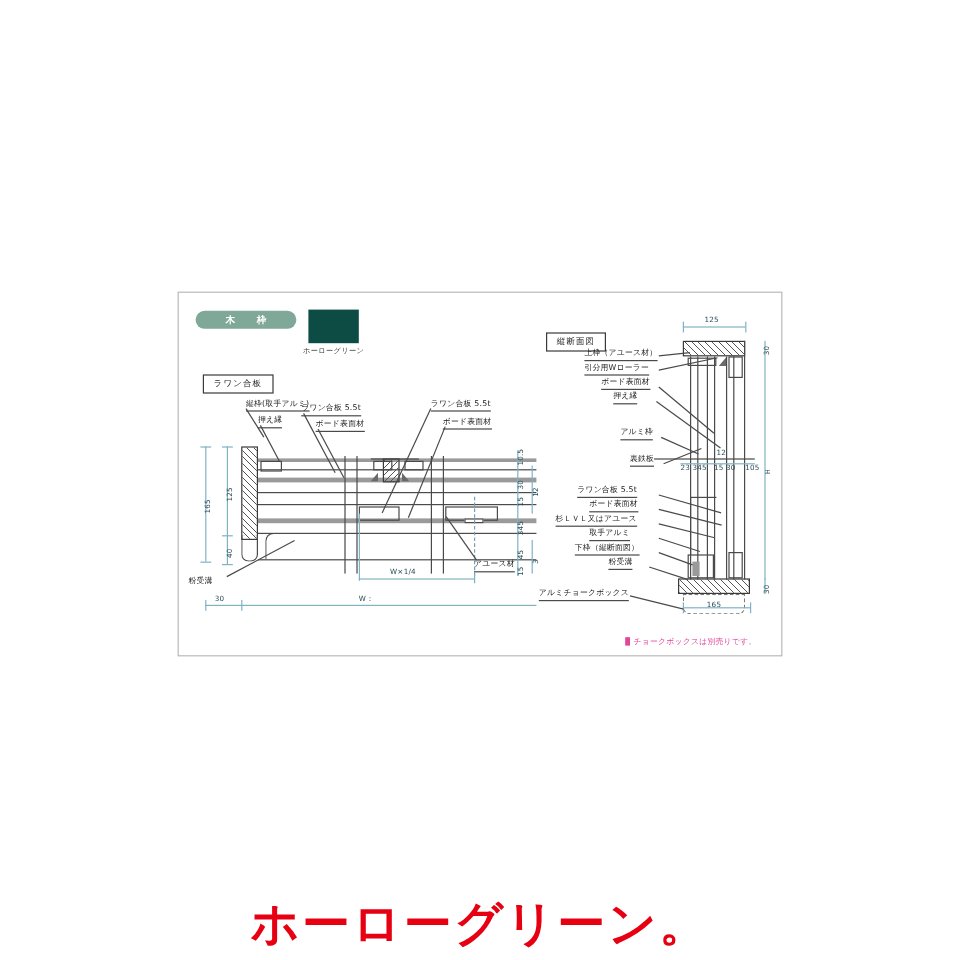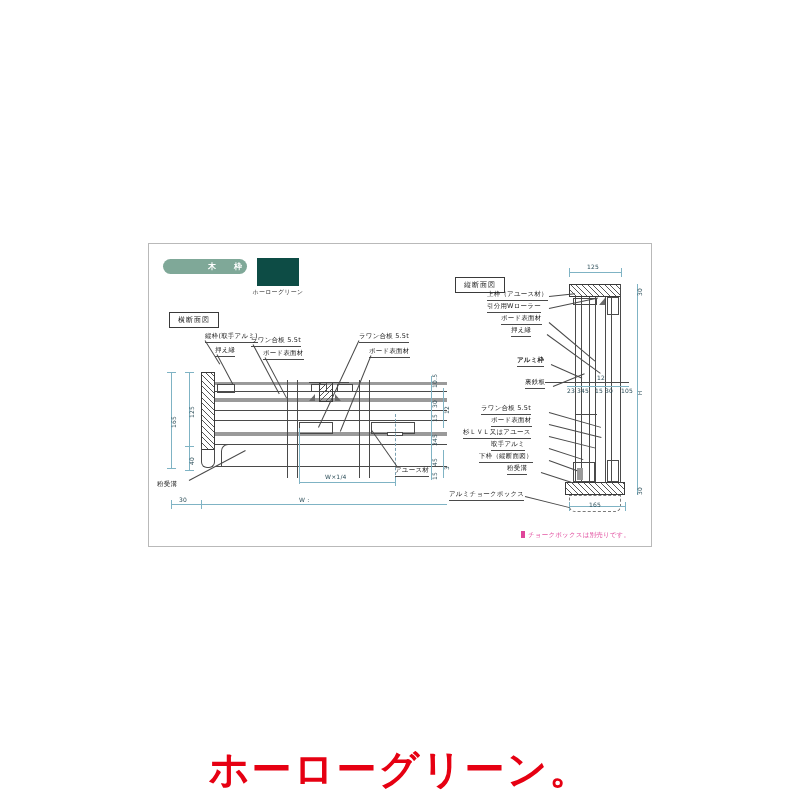--- a/index.html
+++ b/index.html
@@ -31,21 +31,21 @@
 
   
   #wood-badge {
     left: 14px; top: 15px;
     width: 84px; height: 15px;
     border-radius: 8px;
     background: #7fa898;
     color: #ffffff;
     font-size: 8px;
     letter-spacing: 5px;
-    text-align: right;
+    text-align: center;
     line-height: 15px;
     text-indent: 5px;
     font-weight: bold;
   }
 
   
   #swatch-box {
     left: 108px; top: 14px;
     width: 42px; height: 28px;
     background: #0d4c45;
@@ -155,21 +155,21 @@
 </head>
 <body>
 
 <div id="sheet">
 
   <div class="abs" id="wood-badge">木　枠</div>
 
   <div class="abs" id="swatch-box"></div>
   <div class="abs" id="swatch-label">ホーローグリーン</div>
 
-  <div class="abs sec-title" id="sec-cross">横断面図</div>
+  <div class="abs sec-title" id="sec-cross">ラワン合板</div>
   <div class="abs sec-title" id="sec-long">縦断面図</div>
 
   <div class="abs" style="left:10px; top:110px; width:290px; height:170px;">
 
     <div class="abs hatch" style="left:42px; top:18px; width:14px; height:78px;"></div>
 
     <div class="abs" style="left:42px; top:92px; width:14px; height:22px;
                 border-left:1px solid #4a4a4a; border-bottom:1px solid #4a4a4a;
                 border-right:1px solid #4a4a4a;
                 border-bottom-left-radius:6px; border-bottom-right-radius:6px;
@@ -347,21 +347,21 @@
 
     <div class="abs callout" style="left:38px; top:38px;">引分用Wローラー</div>
     <div class="abs lead" style="left:100px; top:44px; width:50px; transform:rotate(-12deg);"></div>
 
     <div class="abs callout" style="left:52px; top:50px;">ボード表面材</div>
     <div class="abs lead" style="left:100px; top:58px; width:60px; transform:rotate(40deg);"></div>
 
     <div class="abs callout" style="left:62px; top:62px;">押え縁</div>
     <div class="abs lead" style="left:98px; top:70px; width:66px; transform:rotate(36deg);"></div>
 
-    <div class="abs callout" style="left:68px; top:92px;font-weight:bold;">アルミ枠</div>
+    <div class="abs callout" style="left:68px; top:92px;">アルミ枠</div>
     <div class="abs lead" style="left:102px; top:100px; width:34px; transform:rotate(24deg);"></div>
 
     <div class="abs callout" style="left:76px; top:114px;">裏鉄板</div>
     <div class="abs lead" style="left:104px; top:122px; width:34px; transform:rotate(-22deg);"></div>
 
     <div class="abs callout" style="left:32px; top:140px;">ラワン合板 5.5t</div>
     <div class="abs lead" style="left:100px; top:148px; width:54px; transform:rotate(16deg);"></div>
 
     <div class="abs callout" style="left:42px; top:152px;">ボード表面材</div>
     <div class="abs lead" style="left:100px; top:160px; width:54px; transform:rotate(14deg);"></div>

